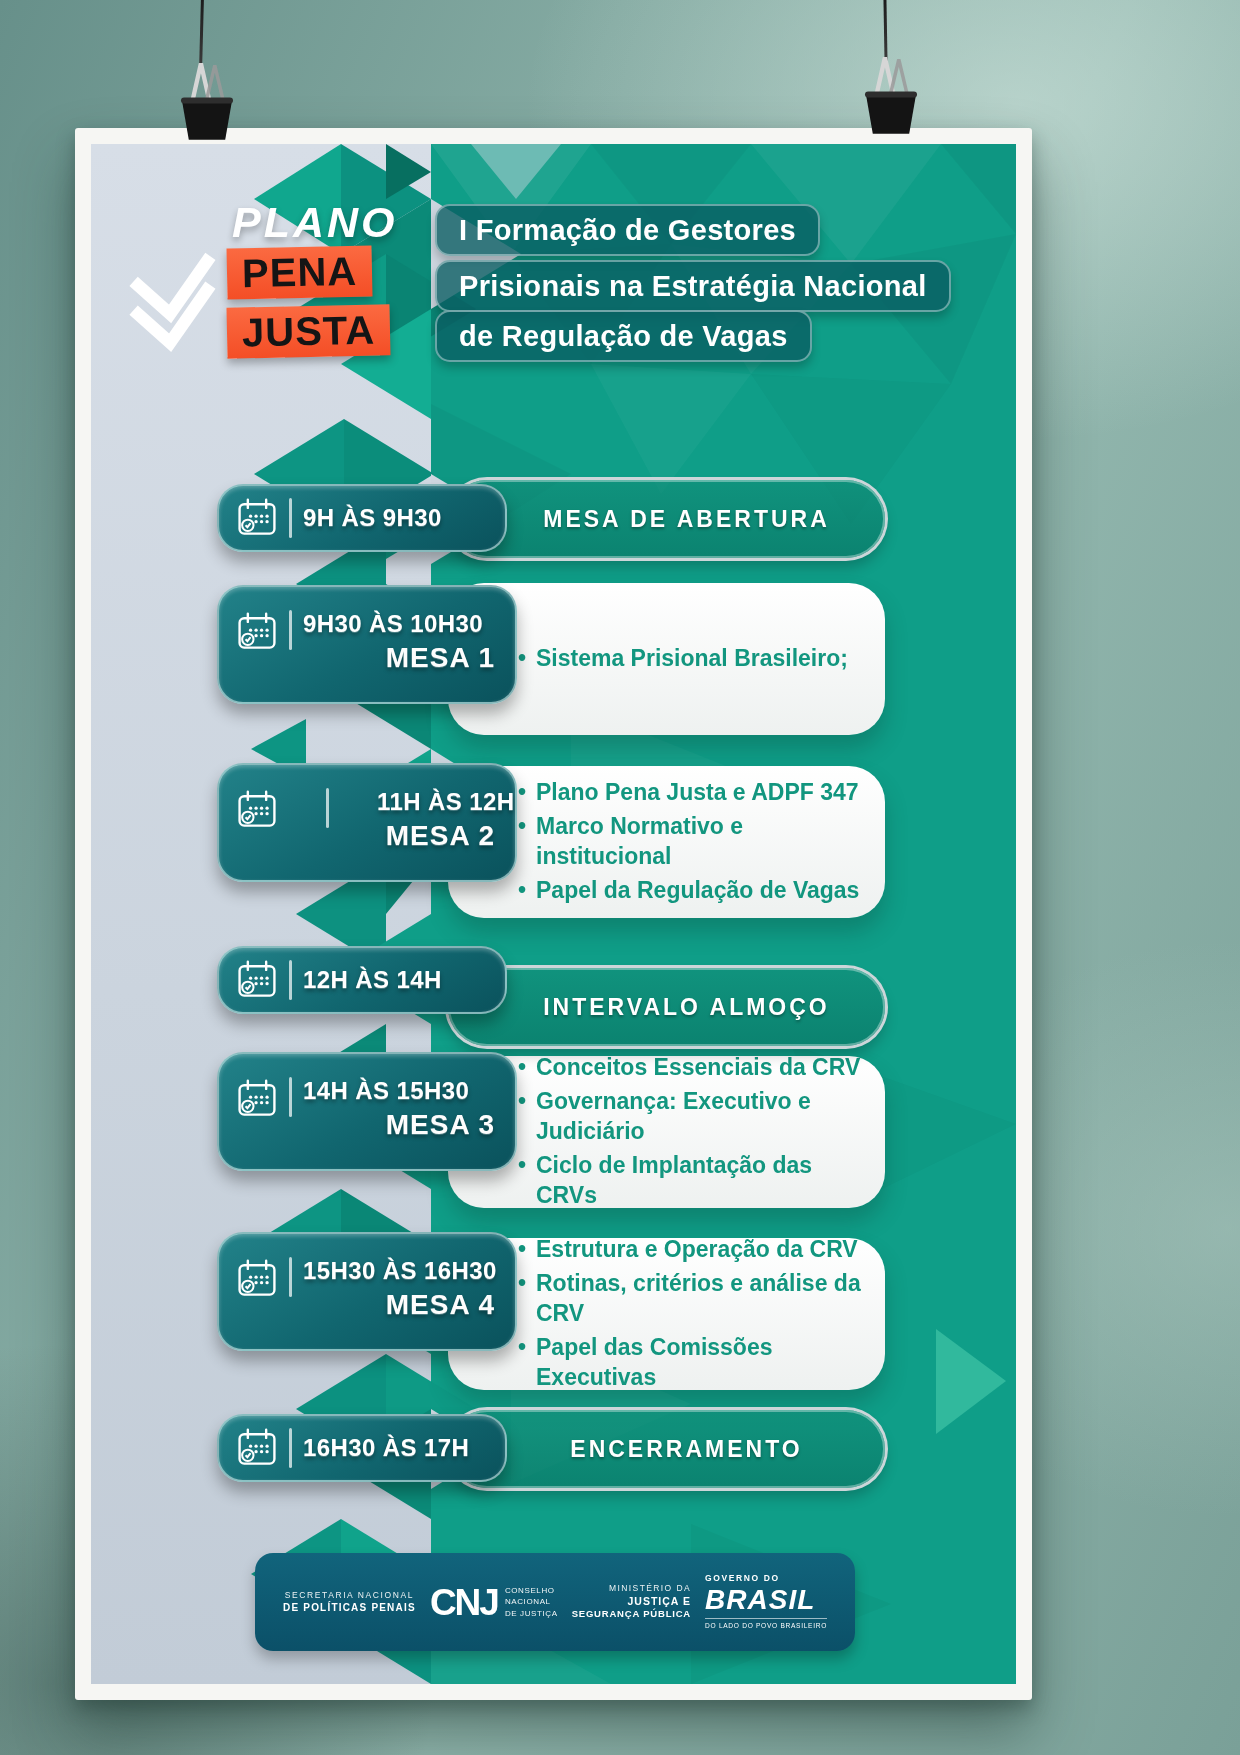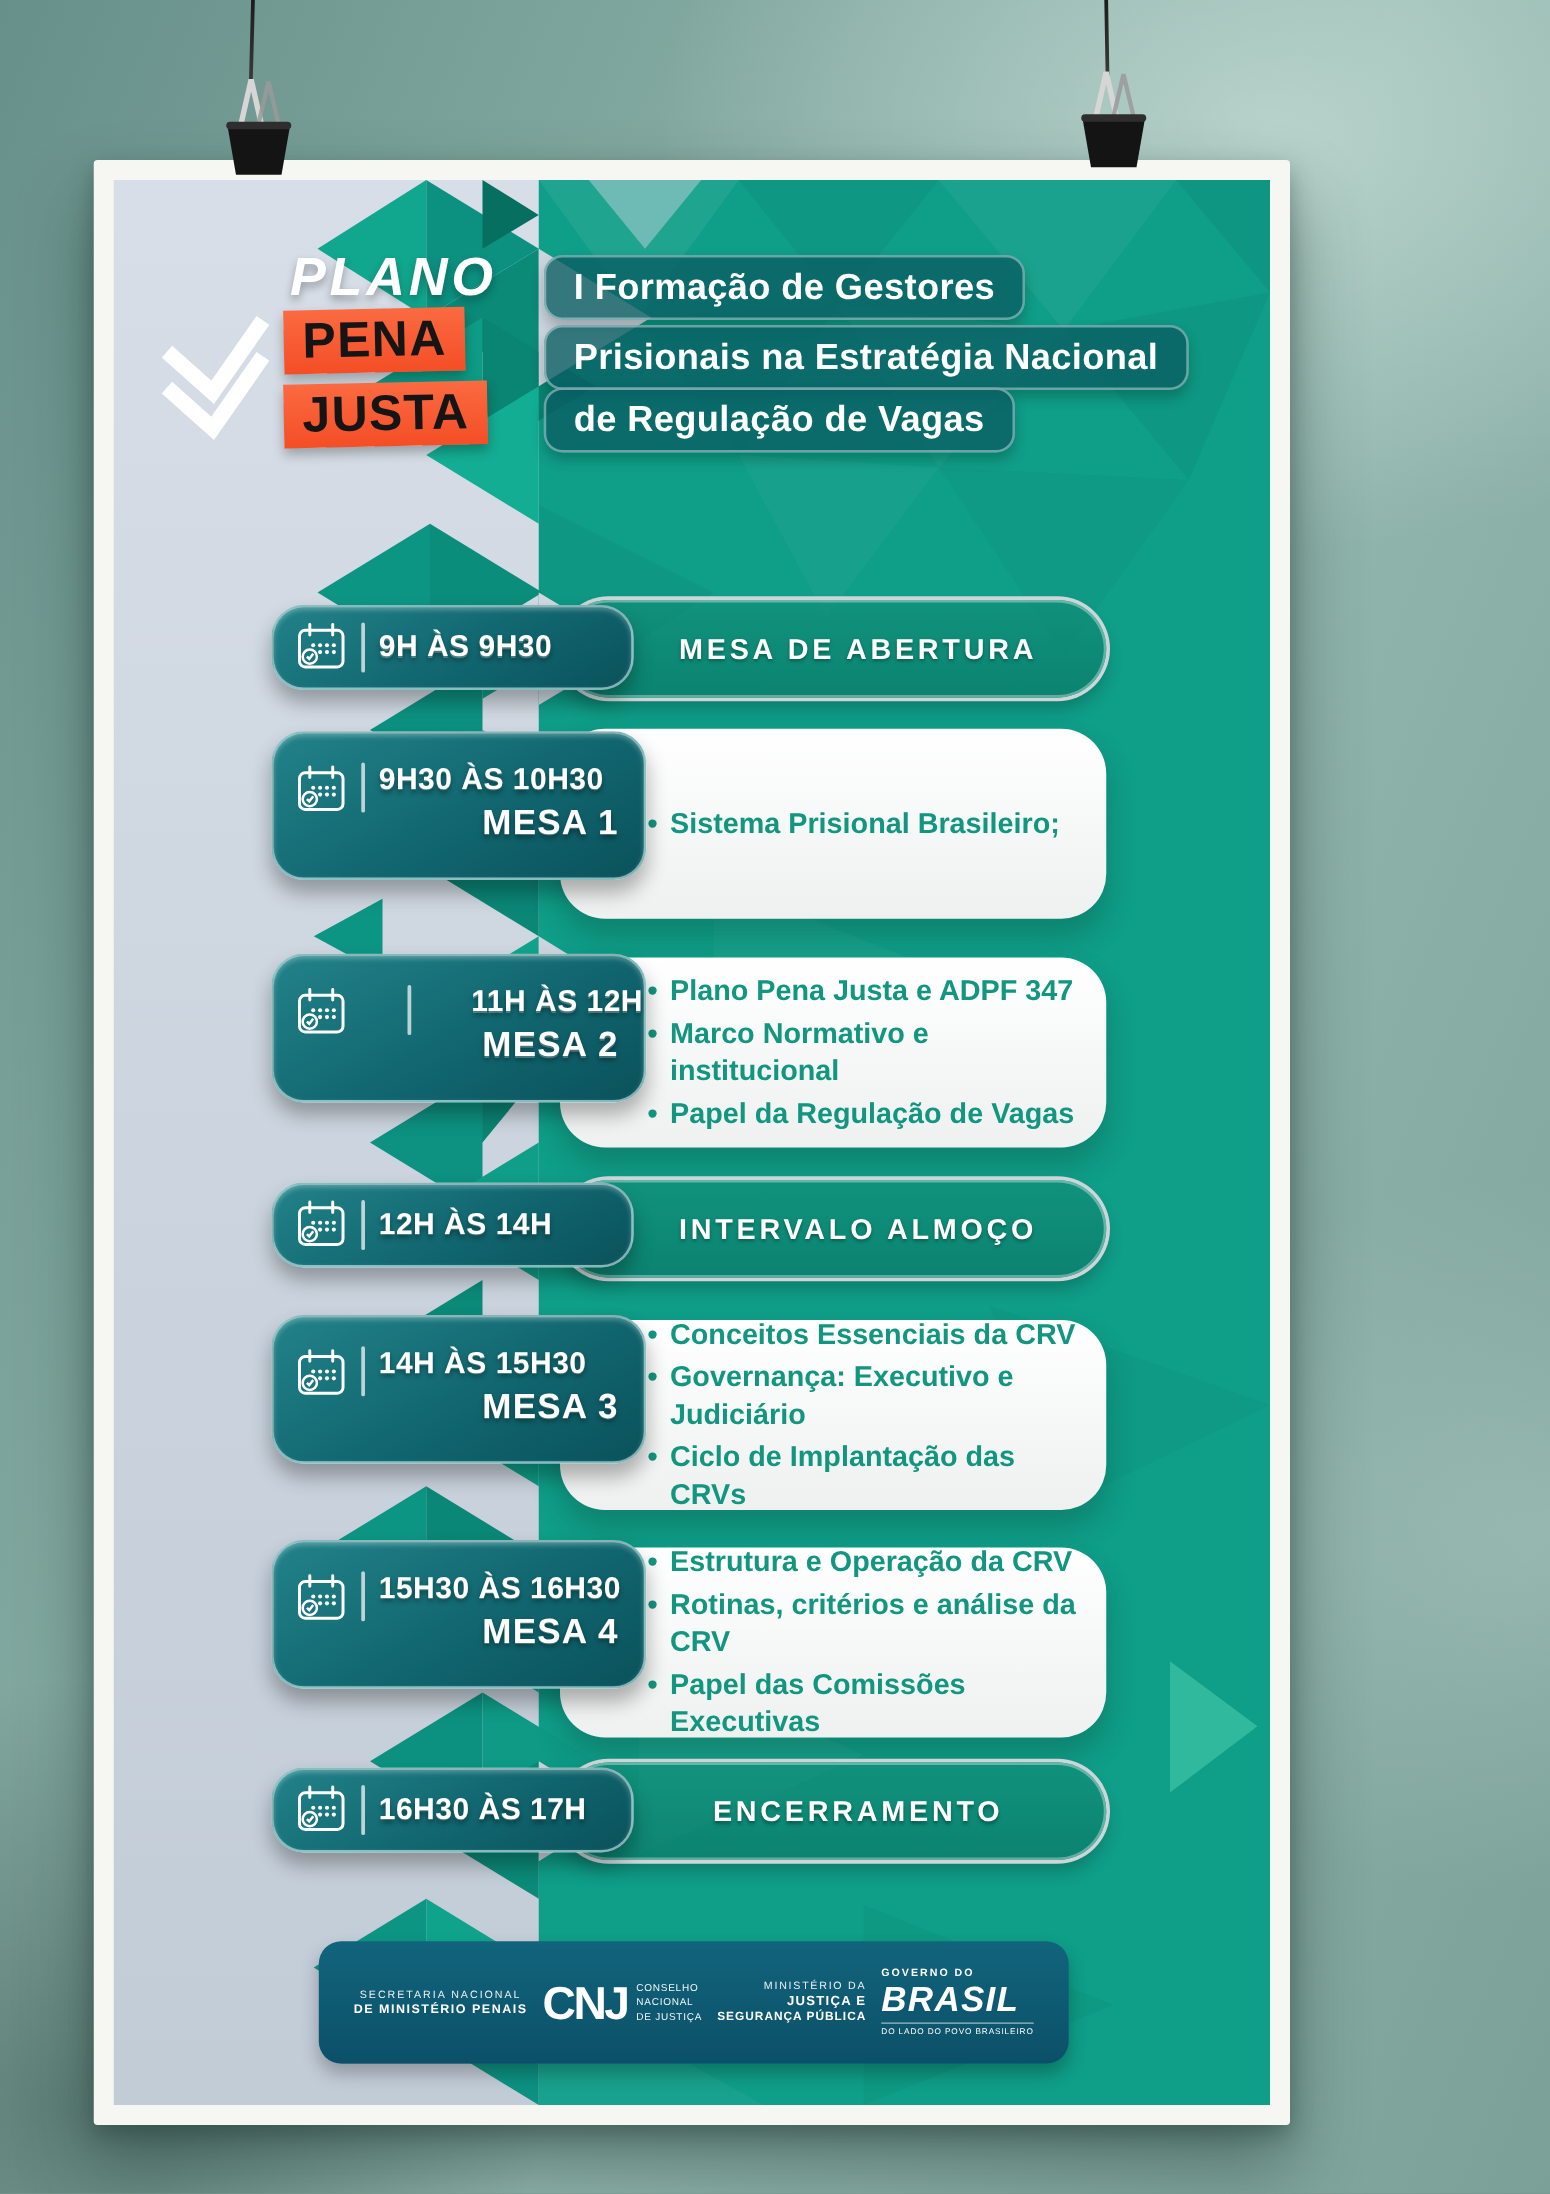--- a/index.html
+++ b/index.html
@@ -279,21 +279,21 @@
       <circle cx="14" cy="32" r="6.2" fill="none" stroke="#fff" stroke-width="2.2"></circle>
       <path d="M11.5 32 l2 2 l3.5 -4.5" stroke="#fff" stroke-width="2.2" fill="none"></path>
     </svg>
     <div class="pill-sep"></div>
     <div class="tp-lines">
       <div class="tp-time">11H ÀS 12H</div>
       <div class="tp-mesa">MESA 2</div>
     </div>
   </div>
 
-  <div class="banner" style="top:944px;">
+  <div class="banner" style="top:968px;">
     <div class="banner-label">INTERVALO ALMOÇO</div>
   </div>
   <div class="time-pill single" style="top:946px;">
     <svg class="cal-icon" width="44" height="44" viewBox="0 0 48 48">
       <rect x="5" y="9" width="38" height="32" rx="5" fill="none" stroke="#fff" stroke-width="2.6"></rect>
       <path d="M14 4 v9 M34 4 v9" stroke="#fff" stroke-width="2.6" stroke-linecap="round" fill="none"></path>
       <circle cx="17" cy="22" r="1.8" fill="#fff"></circle>
         <circle cx="23" cy="22" r="1.8" fill="#fff"></circle>
         <circle cx="29" cy="22" r="1.8" fill="#fff"></circle>
         <circle cx="35" cy="22" r="1.8" fill="#fff"></circle>
@@ -376,21 +376,21 @@
       <circle cx="14" cy="32" r="6.2" fill="none" stroke="#fff" stroke-width="2.2"></circle>
       <path d="M11.5 32 l2 2 l3.5 -4.5" stroke="#fff" stroke-width="2.2" fill="none"></path>
     </svg>
     <div class="pill-sep"></div>
     <div class="tp-time">16H30 ÀS 17H</div>
   </div>
 
   <div class="footer-bar">
     <div class="f-sec">
       <div class="l1">SECRETARIA NACIONAL</div>
-      <div class="l2">DE MINISTÉRIO PENAIS</div>
+      <div class="l2">DE POLÍTICAS PENAIS</div>
     </div>
     <div class="f-cnj">
       <div class="acro">CNJ</div>
       <div class="stack">
         <div>CONSELHO</div>
         <div>NACIONAL</div>
         <div>DE JUSTIÇA</div>
       </div>
     </div>
     <div class="f-min">

